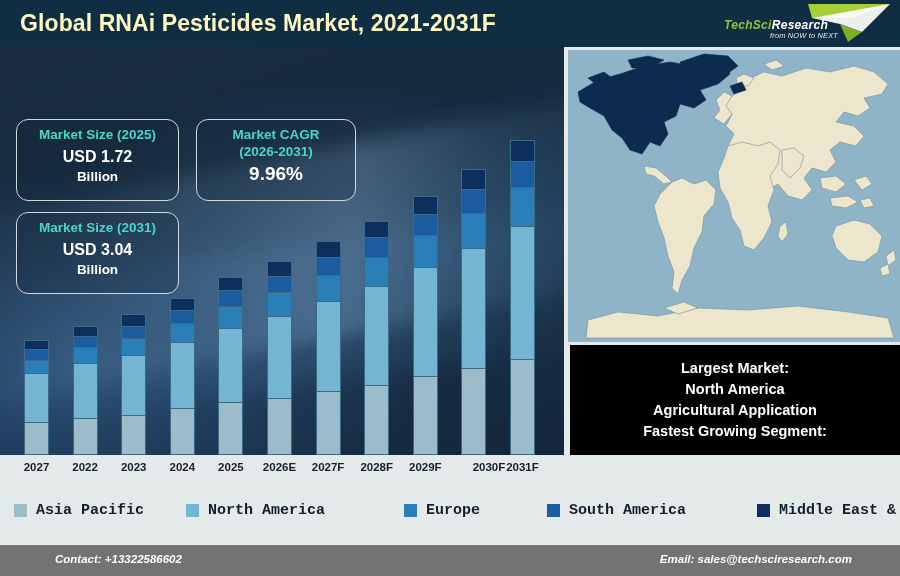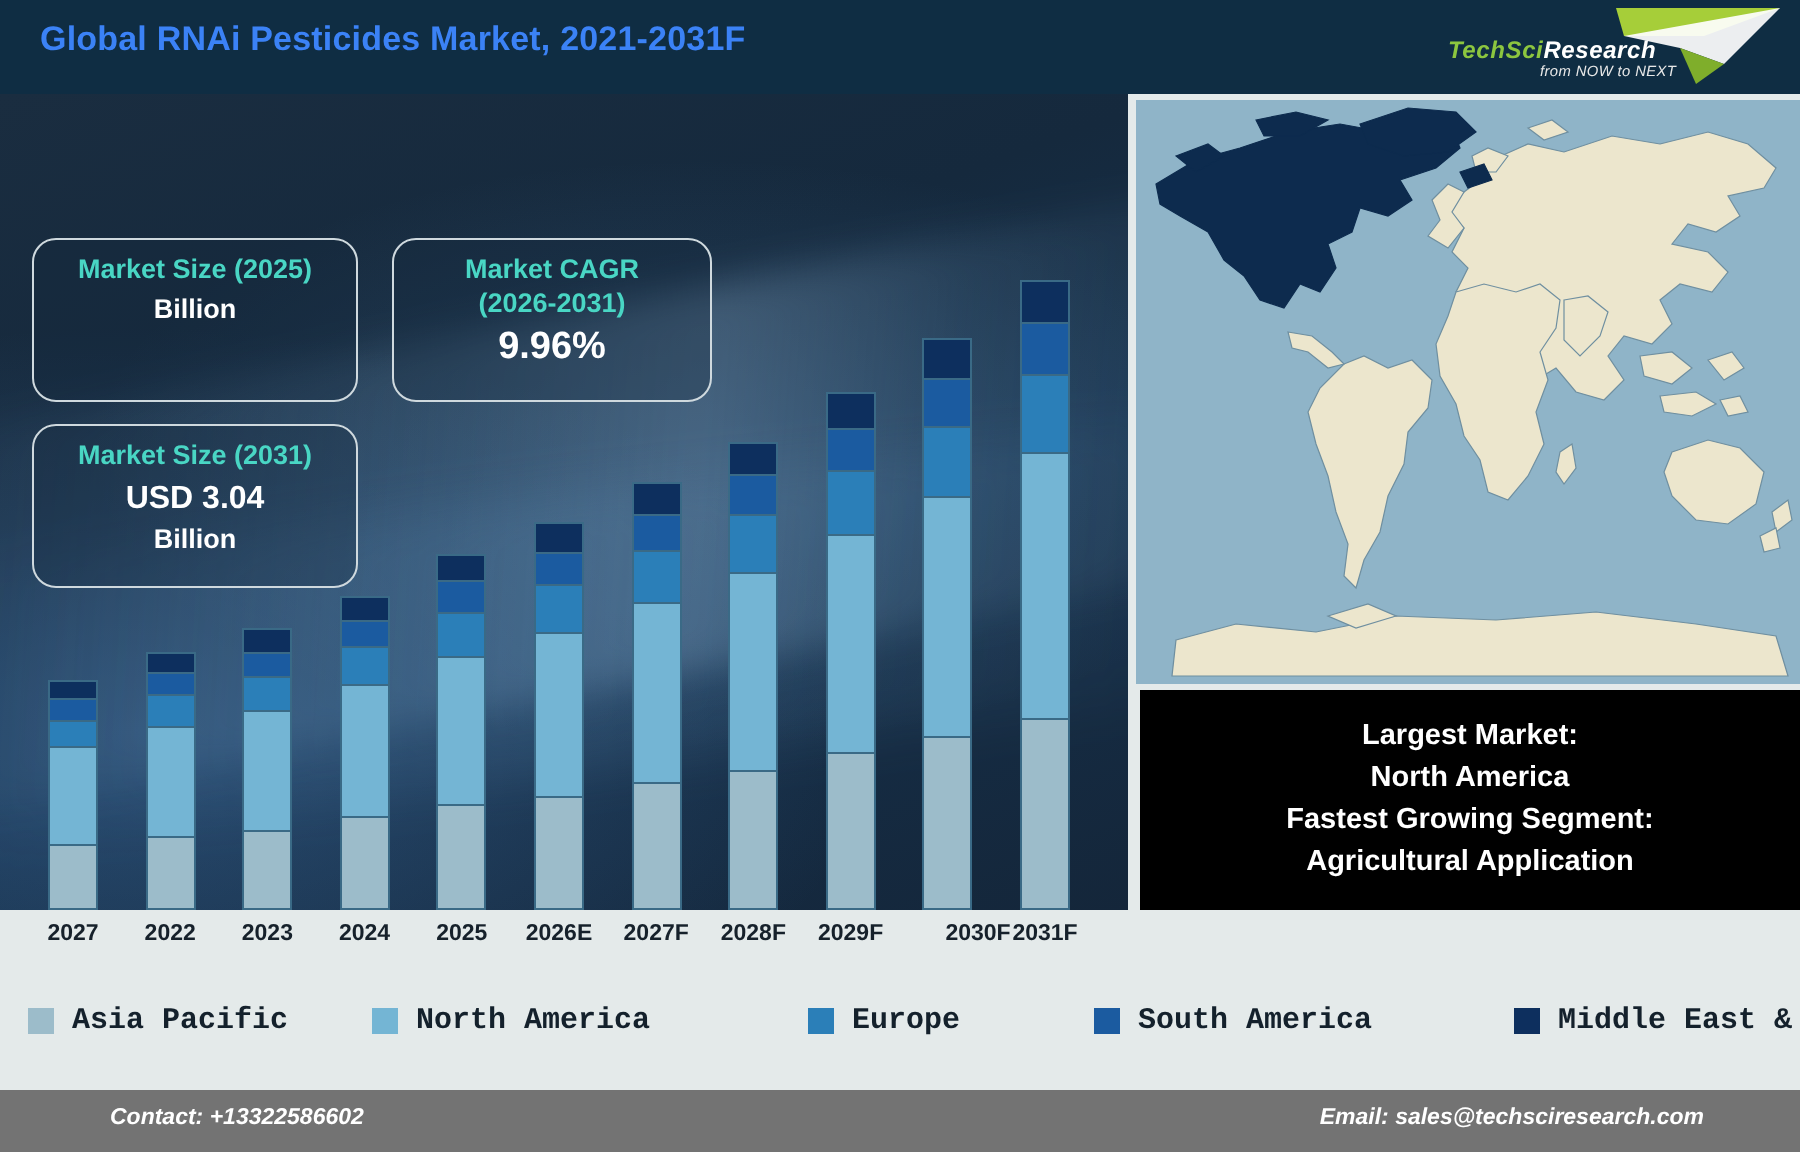--- a/index.html
+++ b/index.html
@@ -12,21 +12,21 @@
   }
   #root { position:absolute; inset:0; width:900px; height:576px; }
 
   
   .header {
     position:absolute; left:0; top:0; width:900px; height:47px;
     background:#0f2d43;
   }
   .header-title {
     position:absolute; left:20px; top:10px;
-    font-size:17px; font-weight:bold; color:#3b82f6;
+    font-size:23px; font-weight:bold; color:#fef9c3;
     letter-spacing:.1px; white-space:nowrap;
   }
   .logo-wrap {
     position:absolute; right:8px; top:2px; width:180px; height:42px;
   }
   .logo-arrow { position:absolute; inset:0; }
   .logo-text {
     position:absolute; left:12px; top:16px;
     font-size:12px; font-weight:bold; font-style:italic;
     letter-spacing:.3px; white-space:nowrap;
@@ -236,20 +236,21 @@
           <div class="seg" style="height: 20.7237px; background: rgb(13, 47, 94);"></div>
           <div class="seg" style="height: 25.9046px; background: rgb(27, 91, 160);"></div>
           <div class="seg" style="height: 39.375px; background: rgb(43, 127, 184);"></div>
           <div class="seg" style="height: 132.632px; background: rgb(116, 181, 212);"></div>
           <div class="seg" style="height: 96.3651px; background: rgb(156, 188, 202);"></div>
         </div>
       </div>
 
     <div class="info-box" id="box-ms2025">
       <div class="ib-title">Market Size (2025)</div>
+      <div class="ib-val">USD 1.72</div>
       <div class="ib-unit">Billion</div>
     </div>
 
     <div class="info-box" id="box-cagr">
       <div class="ib-title">Market CAGR</div>
       <div class="ib-title">(2026-2031)</div>
       <div class="ib-big">9.96%</div>
     </div>
 
     <div class="info-box" id="box-ms2031">
@@ -312,22 +313,22 @@
         <path fill="#0d2b4e" stroke="#0d2b4e" d="M60,10 L80,6 L96,10 L82,18 L64,18 Z"></path>
         <path fill="#0d2b4e" stroke="#0d2b4e" d="M20,28 L36,22 L44,28 L30,36 Z"></path>
         <path fill="#0d2b4e" stroke="#0d2b4e" d="M162,36 L174,32 L178,40 L166,44 Z"></path>
       </g>
     </svg>
   </div>
 
   <div class="callout">
     <div>Largest Market:</div>
     <div>North America</div>
+    <div>Agricultural Application</div>
     <div>Fastest Growing Segment:</div>
-    <div>Agricultural Application</div>
   </div>
 
   <div class="legend" id="legend">
       <div class="legend-item" style="position: absolute; left: 14px; top: 12px;">
         <span class="legend-sw" style="background: rgb(156, 188, 202);"></span>
         <span class="legend-lb">Asia Pacific</span>
       </div>
       <div class="legend-item" style="position: absolute; left: 186px; top: 12px;">
         <span class="legend-sw" style="background: rgb(116, 181, 212);"></span>
         <span class="legend-lb">North America</span>

